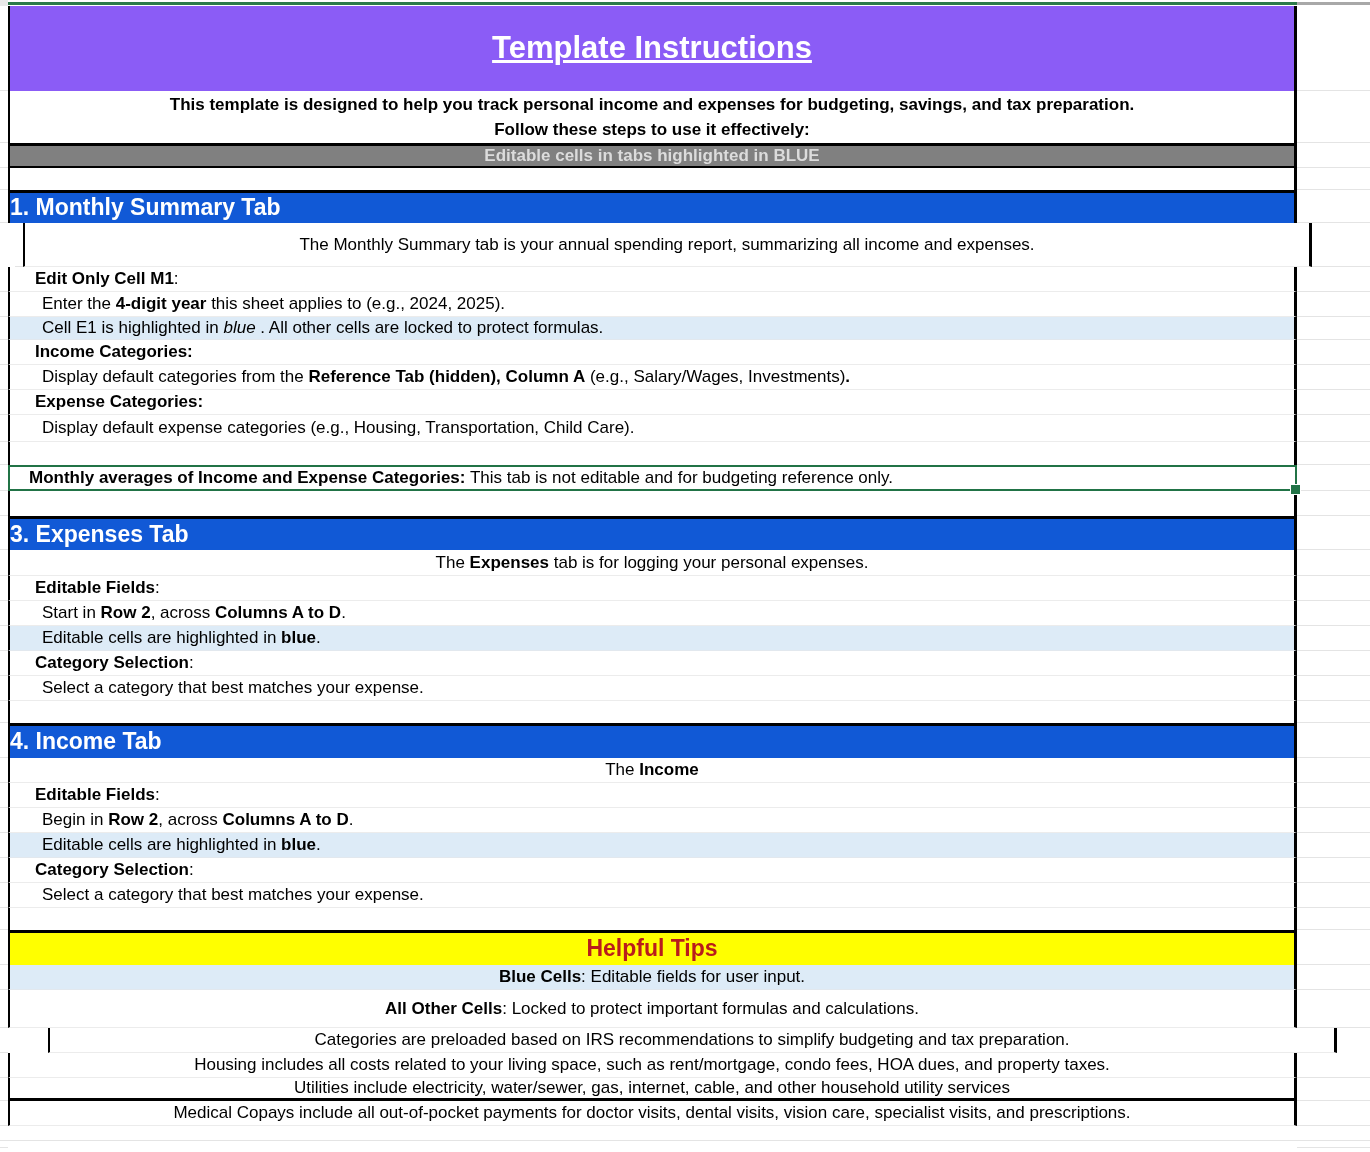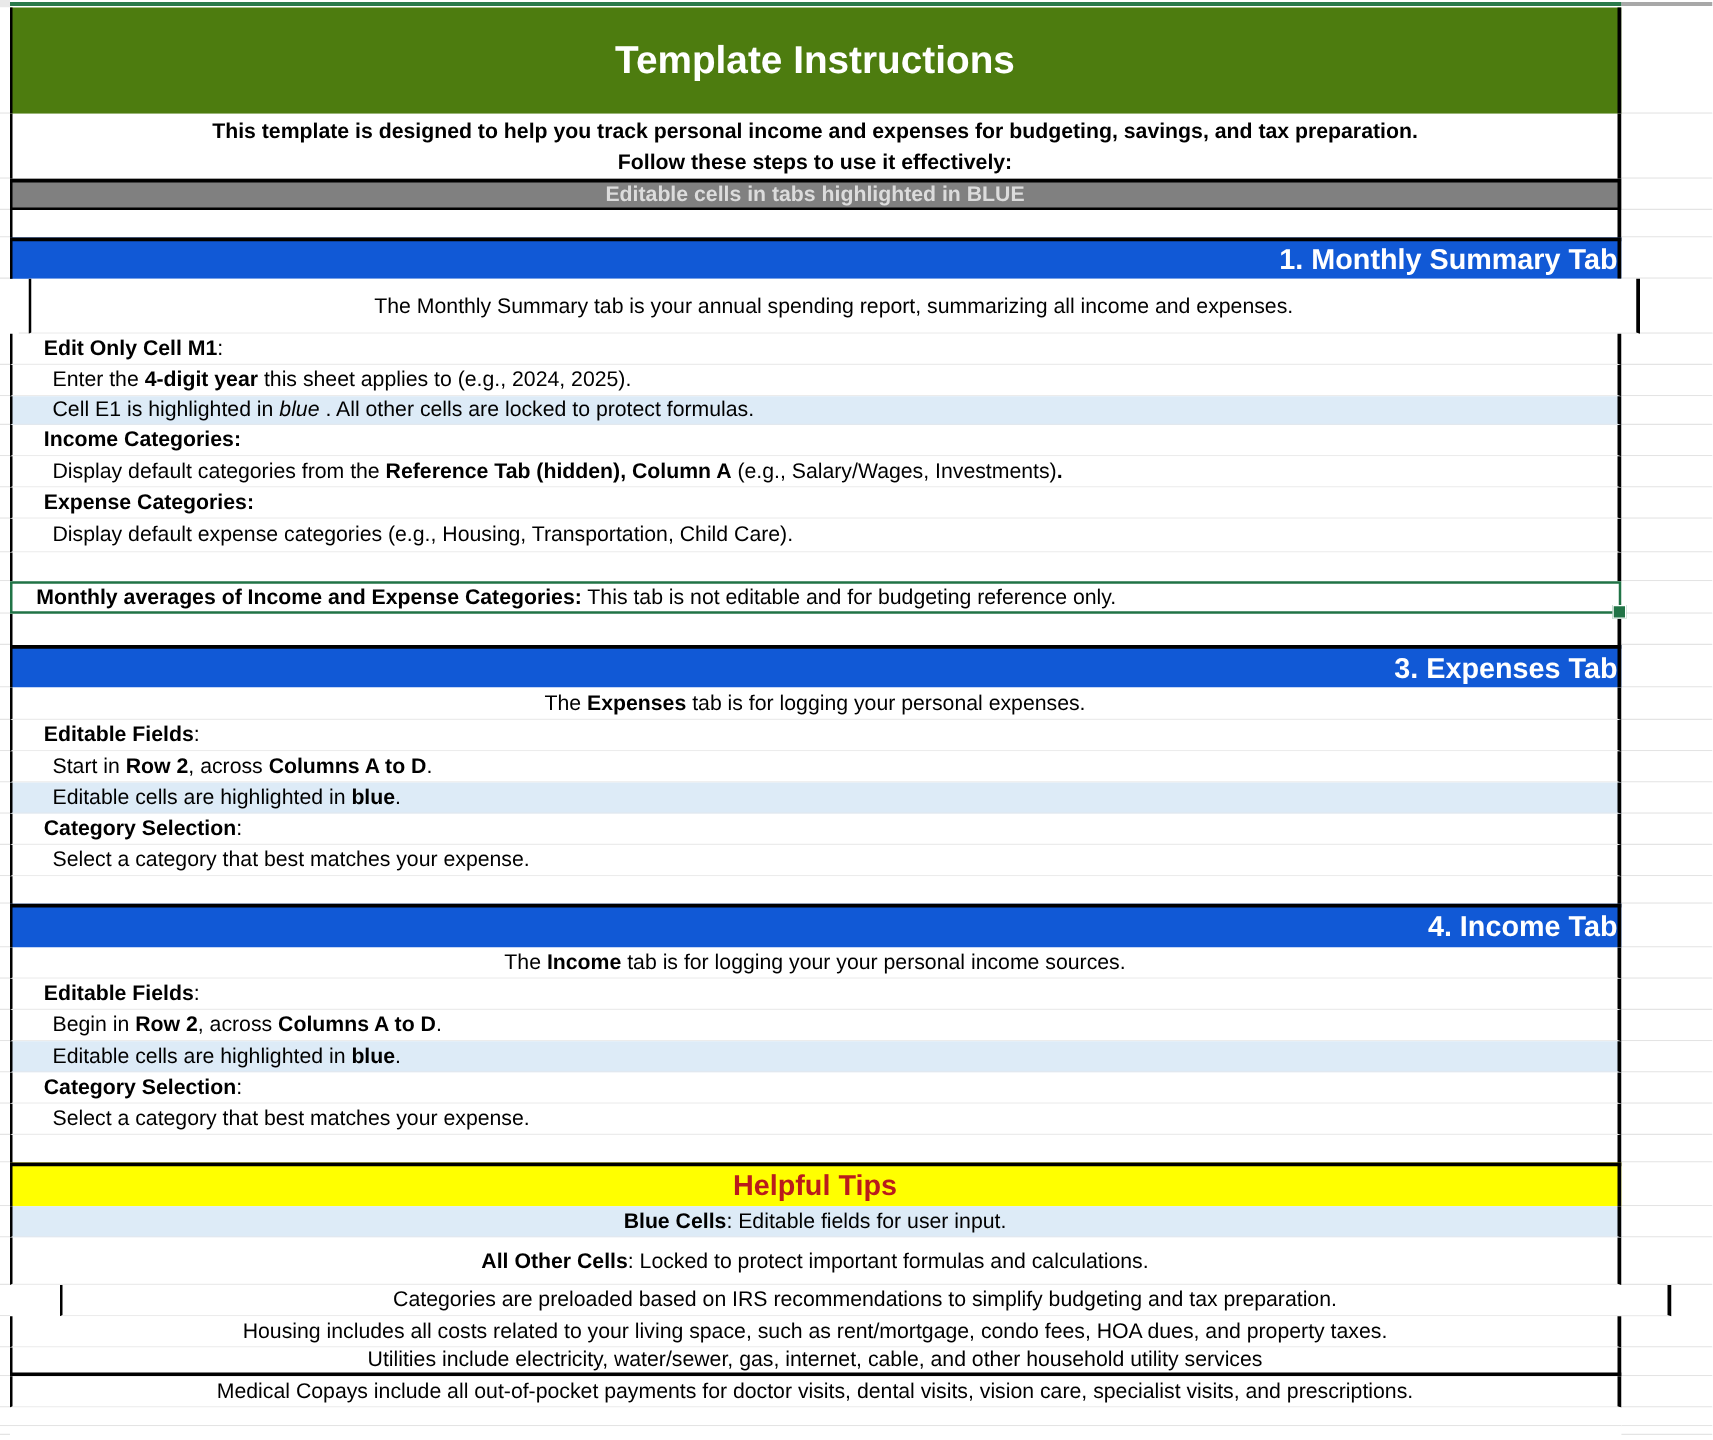--- a/index.html
+++ b/index.html
@@ -15,30 +15,30 @@
     border-left:2px solid #000;border-right:3px solid #000;background:#fff;
     display:flex;flex-direction:column;justify-content:center;
     font-size:17px;overflow:visible;
   }
   .cR{flex:1 1 auto;background:#fff;border-bottom:1px solid #E4E4E4;box-sizing:border-box;}
   .line{display:flex;align-items:center;white-space:pre;line-height:1.12;}
   .align-center .line{justify-content:center;}
   .b{font-weight:bold;}
   .i{font-style:italic;}
 
-  .st-title{background:#4d7c0f;color:#FFFFFF;}
+  .st-title{background:#8b5cf6;color:#FFFFFF;text-decoration:underline;}
   .st-title .line{font-size:31px;font-weight:bold;justify-content:center;}
 
   .st-intro .line{font-weight:bold;height:25px;justify-content:center;}
 
   .st-gray{background:#808080;color:#DCDCDC;border-top:3px solid #000;border-bottom:2px solid #000;}
   .st-gray .line{font-weight:bold;justify-content:center;}
 
   .st-header{background:#1159D6;color:#FFFFFF;border-top:3px solid #000;}
-  .st-header .line{font-size:23px;font-weight:bold;justify-content:flex-end;}
+  .st-header .line{font-size:23px;font-weight:bold;justify-content:flex-start;}
 
   .st-tipshdr{background:#FFFF00;color:#b91c1c;border-top:3px solid #000;}
   .st-tipshdr .line{font-size:23px;font-weight:bold;justify-content:center;}
 
   .st-body{border-bottom:1px solid #ECECEC;}
   .st-bodyblue{background:#DDEBF7;border-bottom:1px solid #E2E8EE;}
 
   .st-last{border-bottom:3px solid #000;}
 
   .st-gap{background:#fff;}
@@ -231,21 +231,21 @@
     <div class="row" style="height: 35px;">
       <div class="cL"></div>
       <div class="cC st-header align-center">
         <div class="line"><span class="b">4. Income Tab</span></div>
       </div>
       <div class="cR"></div>
     </div>
     <div class="row" style="height: 25px;">
       <div class="cL"></div>
       <div class="cC st-body align-center">
-        <div class="line"><span>The </span><span class="b">Income</span><span> tab is for logging your your personal income sources.</span></div>
+        <div class="line"><span>The </span><span class="b">Income</span></div>
       </div>
       <div class="cR"></div>
     </div>
     <div class="row" style="height: 25px;">
       <div class="cL"></div>
       <div class="cC st-body" style="padding-left: 25px;">
         <div class="line"><span class="b">Editable Fields</span><span>:</span></div>
       </div>
       <div class="cR"></div>
     </div>

